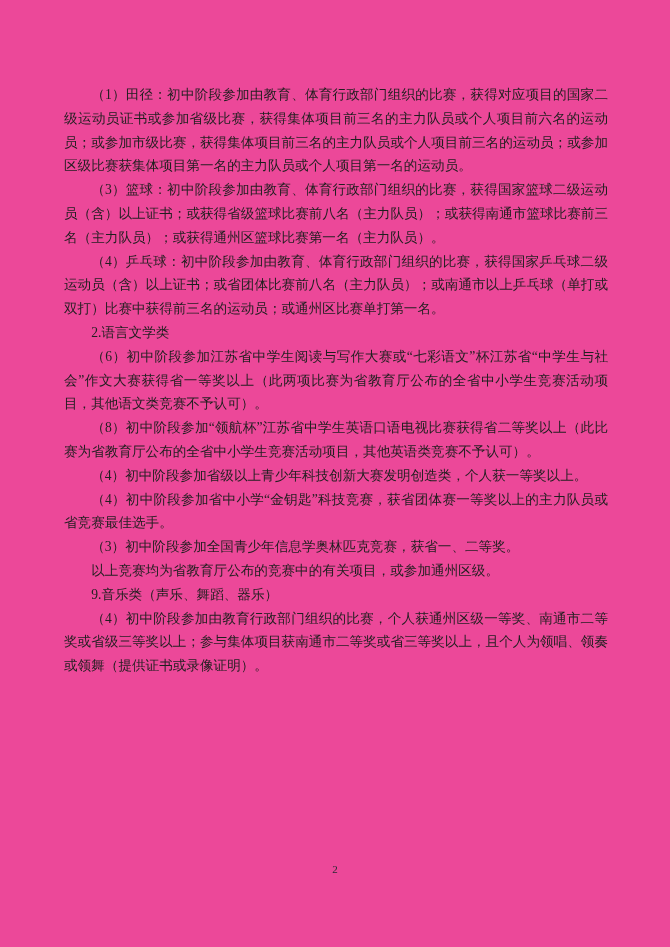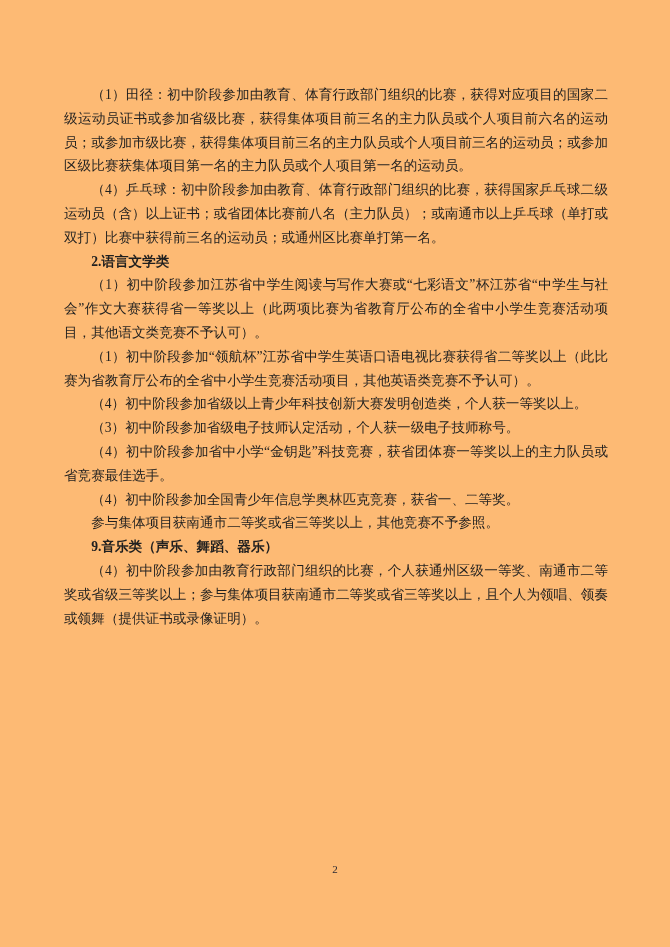--- a/index.html
+++ b/index.html
@@ -4,21 +4,21 @@
 <style>
   html, body {
     margin: 0;
     padding: 0;
     background: #ffffff;
   }
   .page {
     position: relative;
     width: 670px;
     height: 947px;
-    background: #fdba74;
+    background: #ec4899;
     font-family: "Liberation Serif", "DejaVu Serif", serif;
     overflow: hidden;
   }
   .doc-body {
     position: absolute;
     left: 64px;
     top: 83px;
     width: 544px;
     color: #1f1f1f;
     font-size: 13.6px;
@@ -26,45 +26,45 @@
     text-align: justify;
     text-justify: inter-ideograph;
   }
   .block {
     margin: 0;
     padding: 0;
     text-indent: 2em;
     word-break: break-all;
   }
   .heading {
-    font-weight: bold;
+    font-weight: normal;
   }
   .page-number {
     position: absolute;
     top: 863px;
     left: 0;
     width: 100%;
     text-align: center;
     font-size: 11px;
     color: #2a2a33;
     font-family: "Liberation Serif", "DejaVu Serif", serif;
   }
 </style>
 </head>
 <body>
 
 <div class="page">
   <div class="doc-body">
       <p class="block paragraph">（1）田径：初中阶段参加由教育、体育行政部门组织的比赛，获得对应项目的国家二级运动员证书或参加省级比赛，获得集体项目前三名的主力队员或个人项目前六名的运动员；或参加市级比赛，获得集体项目前三名的主力队员或个人项目前三名的运动员；或参加区级比赛获集体项目第一名的主力队员或个人项目第一名的运动员。</p>
+      <p class="block paragraph">（3）篮球：初中阶段参加由教育、体育行政部门组织的比赛，获得国家篮球二级运动员（含）以上证书；或获得省级篮球比赛前八名（主力队员）；或获得南通市篮球比赛前三名（主力队员）；或获得通州区篮球比赛第一名（主力队员）。</p>
       <p class="block paragraph">（4）乒乓球：初中阶段参加由教育、体育行政部门组织的比赛，获得国家乒乓球二级运动员（含）以上证书；或省团体比赛前八名（主力队员）；或南通市以上乒乓球（单打或双打）比赛中获得前三名的运动员；或通州区比赛单打第一名。</p>
       <p class="block heading">2.语言文学类</p>
-      <p class="block paragraph">（1）初中阶段参加江苏省中学生阅读与写作大赛或“七彩语文”杯江苏省“中学生与社会”作文大赛获得省一等奖以上（此两项比赛为省教育厅公布的全省中小学生竞赛活动项目，其他语文类竞赛不予认可）。</p>
-      <p class="block paragraph">（1）初中阶段参加“领航杯”江苏省中学生英语口语电视比赛获得省二等奖以上（此比赛为省教育厅公布的全省中小学生竞赛活动项目，其他英语类竞赛不予认可）。</p>
+      <p class="block paragraph">（6）初中阶段参加江苏省中学生阅读与写作大赛或“七彩语文”杯江苏省“中学生与社会”作文大赛获得省一等奖以上（此两项比赛为省教育厅公布的全省中小学生竞赛活动项目，其他语文类竞赛不予认可）。</p>
+      <p class="block paragraph">（8）初中阶段参加“领航杯”江苏省中学生英语口语电视比赛获得省二等奖以上（此比赛为省教育厅公布的全省中小学生竞赛活动项目，其他英语类竞赛不予认可）。</p>
       <p class="block paragraph">（4）初中阶段参加省级以上青少年科技创新大赛发明创造类，个人获一等奖以上。</p>
-      <p class="block paragraph">（3）初中阶段参加省级电子技师认定活动，个人获一级电子技师称号。</p>
       <p class="block paragraph">（4）初中阶段参加省中小学“金钥匙”科技竞赛，获省团体赛一等奖以上的主力队员或省竞赛最佳选手。</p>
-      <p class="block paragraph">（4）初中阶段参加全国青少年信息学奥林匹克竞赛，获省一、二等奖。</p>
-      <p class="block paragraph">参与集体项目获南通市二等奖或省三等奖以上，其他竞赛不予参照。</p>
+      <p class="block paragraph">（3）初中阶段参加全国青少年信息学奥林匹克竞赛，获省一、二等奖。</p>
+      <p class="block paragraph">以上竞赛均为省教育厅公布的竞赛中的有关项目，或参加通州区级。</p>
       <p class="block heading">9.音乐类（声乐、舞蹈、器乐）</p>
       <p class="block paragraph">（4）初中阶段参加由教育行政部门组织的比赛，个人获通州区级一等奖、南通市二等奖或省级三等奖以上；参与集体项目获南通市二等奖或省三等奖以上，且个人为领唱、领奏或领舞（提供证书或录像证明）。</p>
     </div>
   <div class="page-number">2</div>
 </div>
 
 </body></html>

